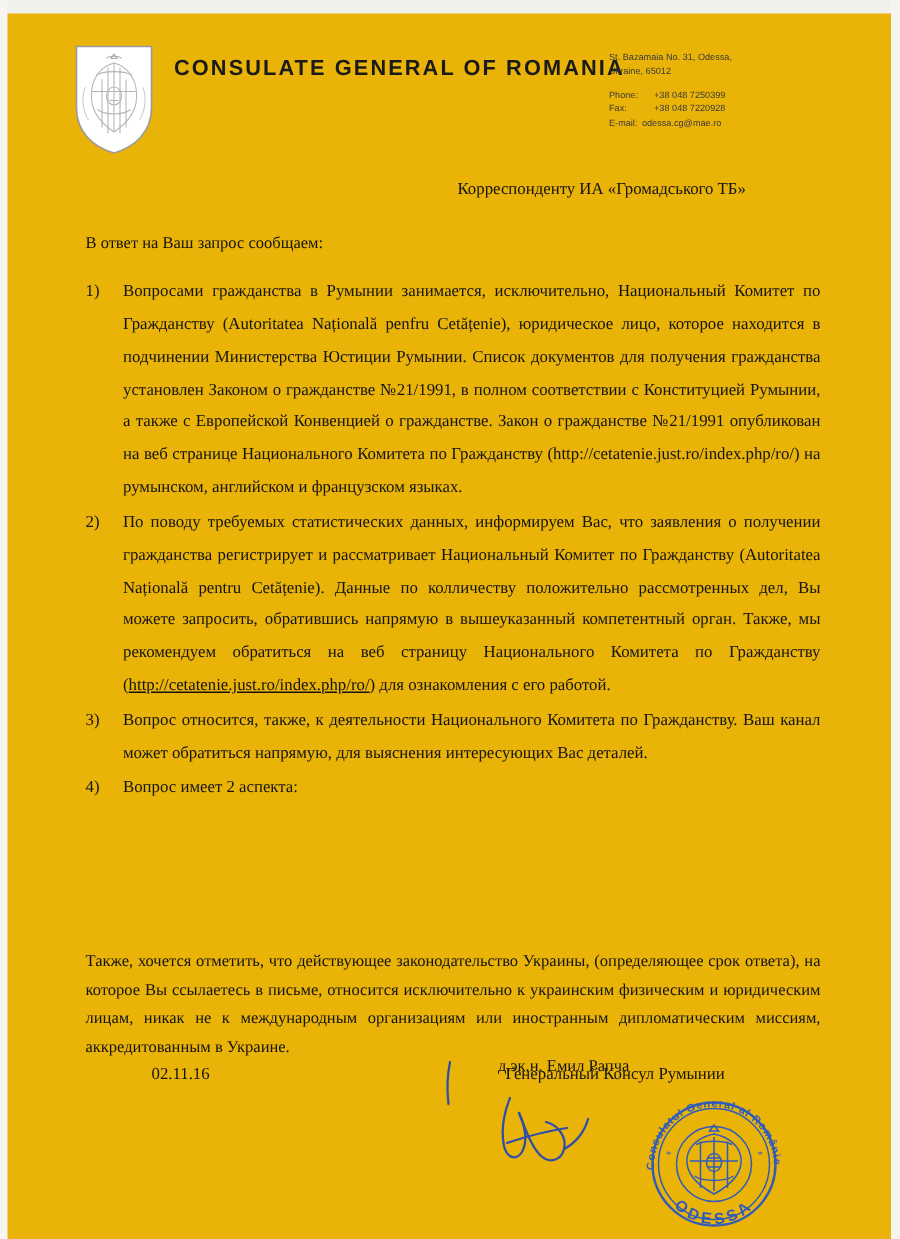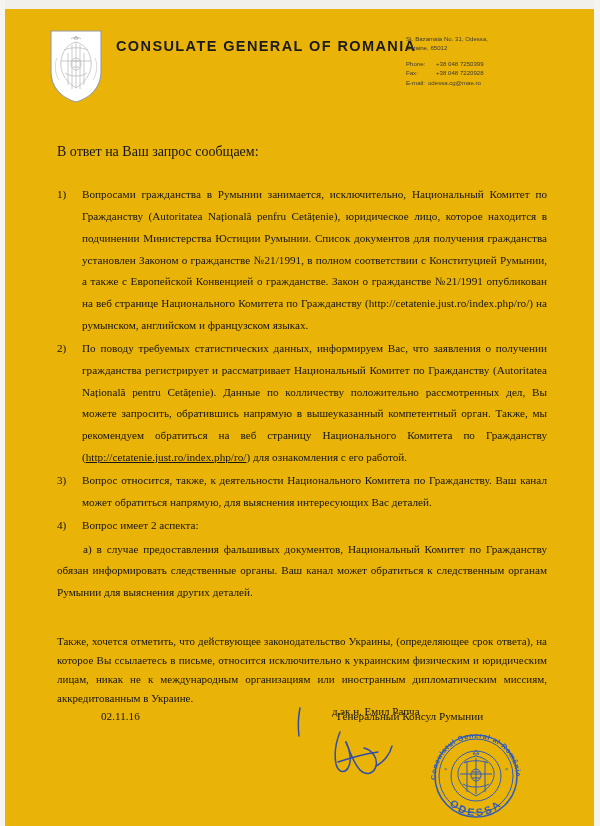--- a/index.html
+++ b/index.html
@@ -100,22 +100,22 @@
     top: 118px;
     font-size: 11.2px;
     line-height: 1.55;
     color: #141414;
   }
 
   
   .intro {
     position: absolute;
     left: 57px;
-    top: 144px;
-    font-size: 14px;
+    top: 156px;
+    font-size: 11px;
     color: #141414;
   }
   .content {
     position: absolute;
     left: 57px;
     top: 184px;
     width: 490px;
   }
   .item {
     display: flex;
@@ -257,20 +257,21 @@
         <span>+38 048 7220928</span>
       </div>
       <div class="row email">
         <span class="k">E-mail:</span>
         <span>odessa.cg@mae.ro</span>
       </div>
     </div>
   </div>
 
   <div class="addressee">
+    <div>Корреспонденту ИА «Громадського ТБ»</div>
   </div>
 
   <div class="intro">В ответ на Ваш запрос сообщаем:</div>
 
   <div class="content">
 
     <div class="item">
       <div class="marker">1)</div>
       <div class="text">Вопросами гражданства в Румынии занимается, исключительно, Национальный Комитет по Гражданству (Autoritatea Națională penfru Cetățenie), юридическое лицо, которое находится в подчинении Министерства Юстиции Румынии. Список документов для получения гражданства установлен Законом о гражданстве №21/1991, в полном соответствии с Конституцией Румынии, а также с Европейской Конвенцией о гражданстве. Закон о гражданстве №21/1991 опубликован на веб странице Национального Комитета по Гражданству (http://cetatenie.just.ro/index.php/ro/) на румынском, английском и французском языках.</div>
     </div>
@@ -284,21 +285,20 @@
       <div class="marker">3)</div>
       <div class="text">Вопрос относится, также, к деятельности Национального Комитета по Гражданству. Ваш канал может обратиться напрямую, для выяснения интересующих Вас деталей.</div>
     </div>
 
     <div class="item">
       <div class="marker">4)</div>
       <div class="text">Вопрос имеет 2 аспекта:</div>
     </div>
 
     <div class="sub-block">
-      <div class="para indent-a">а) в случае предоставления фальшивых документов, Национальный Комитет по Гражданству обязан информировать следственные органы. Ваш канал может обратиться к следственным органам Румынии для выяснения других деталей.</div>
     </div>
   </div>
 
   <div class="closing">Также, хочется отметить,  что действующее законодательство Украины, (определяющее срок ответа), на которое Вы ссылаетесь в письме, относится исключительно к украинским физическим и юридическим лицам, никак не к международным организациям или иностранным дипломатическим миссиям, аккредитованным в Украине.</div>
 
   <div class="date">02.11.16</div>
   <div class="sig-title">Генеральный Консул Румынии</div>
   <div class="sig-name">д.эк.н. Емил Рапча</div>
 
   <div class="signature-ink">

